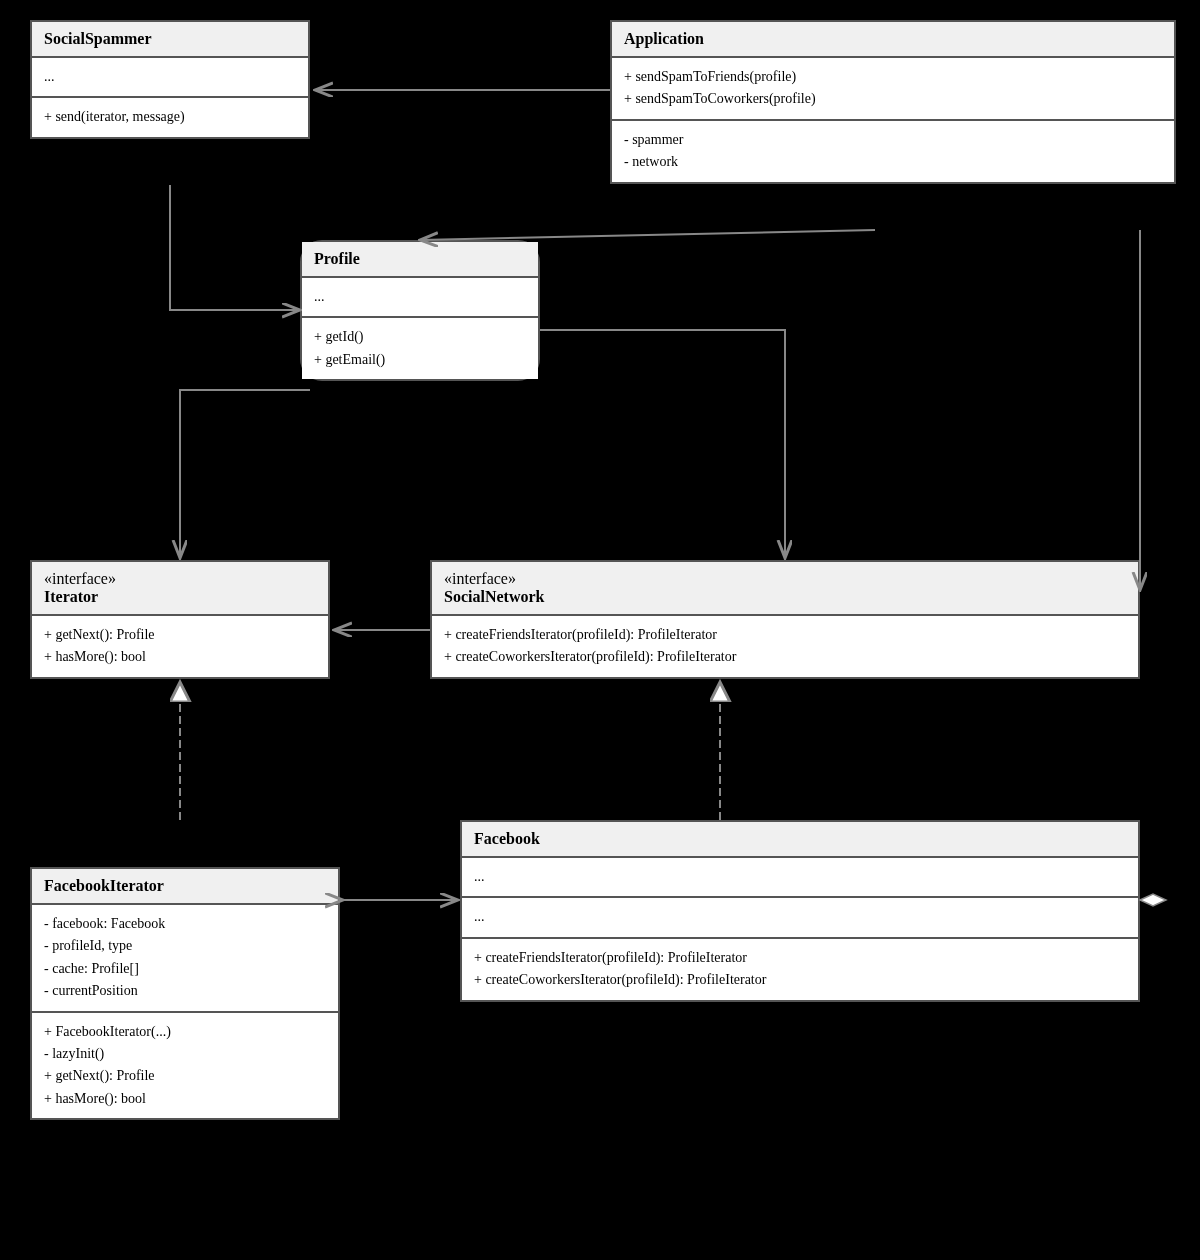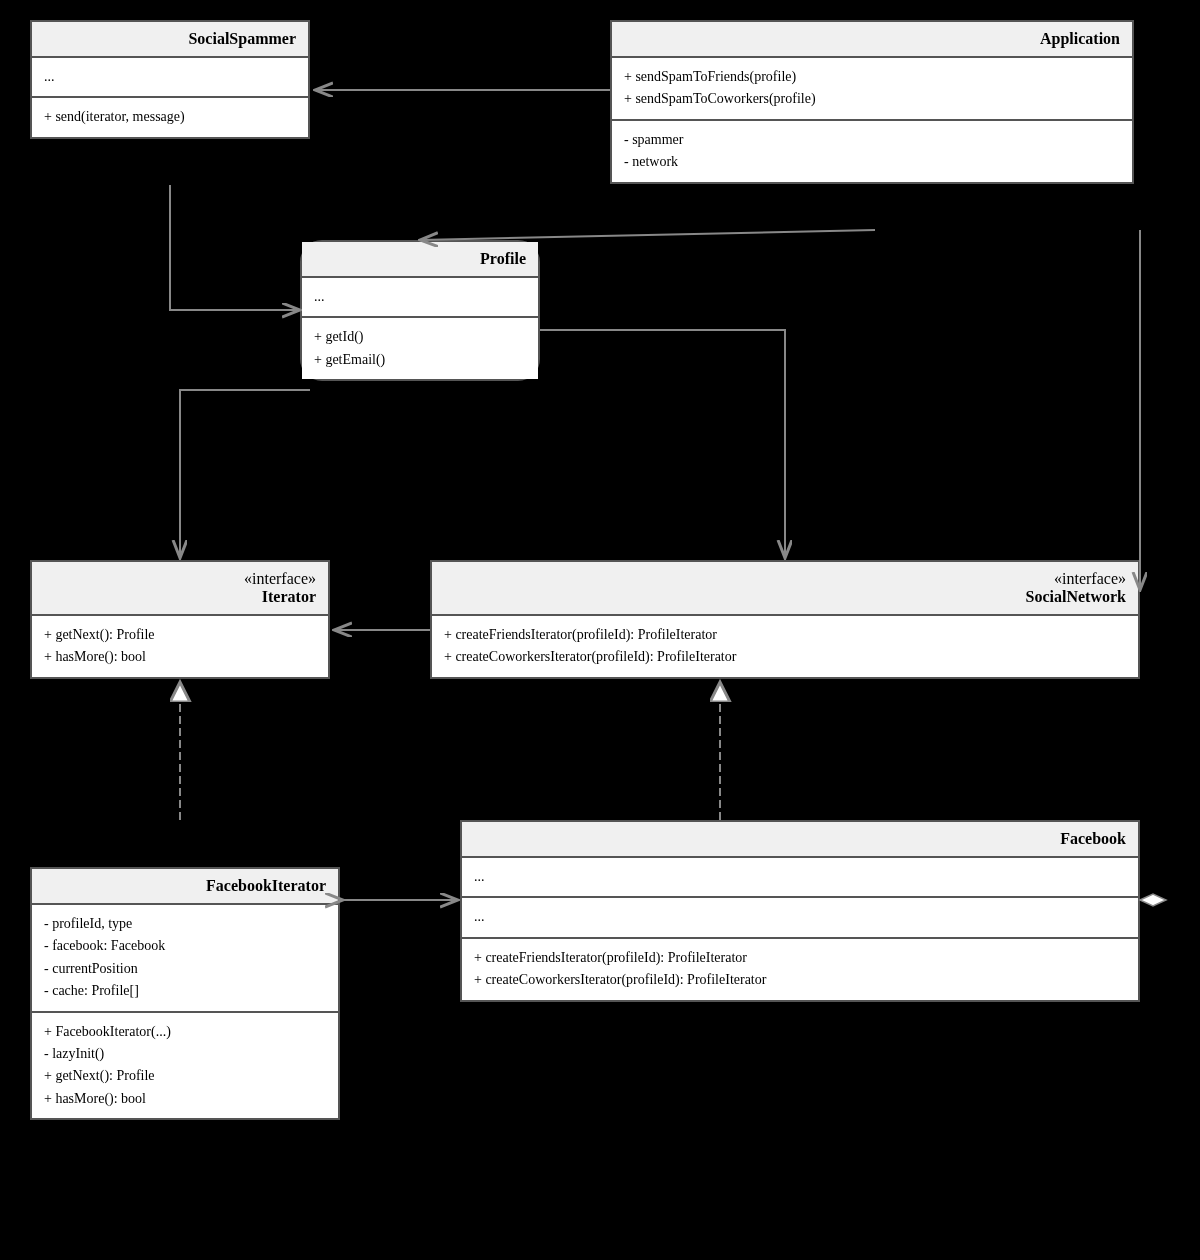--- a/index.html
+++ b/index.html
@@ -24,21 +24,21 @@
       position: absolute;
       background: #fff;
       border: 2px solid #555;
       border-radius: 0;
     }
 
     .uml-box .box-title {
       background: #f0f0f0;
       border-bottom: 2px solid #555;
       padding: 8px 12px;
-      text-align: right;
+      text-align: left;
       font-weight: bold;
       font-size: 16px;
     }
 
     .uml-box .box-title .stereotype {
       font-weight: normal;
       font-style: normal;
       font-size: 16px;
       display: block;
     }
@@ -75,21 +75,21 @@
       <span>SocialSpammer</span>
     </div>
     <div class="box-section">
       <span>...</span>
     </div>
     <div class="box-section">
       <span>+ send(iterator, message)</span>
     </div>
   </div>
 
-  <div class="uml-box" style="left: 610px; top: 20px; width: 524px;">
+  <div class="uml-box" style="left: 610px; top: 20px; width: 566px;">
     <div class="box-title">
       <span>Application</span>
     </div>
     <div class="box-section">
       <div>+ sendSpamToFriends(profile)</div>
       <div>+ sendSpamToCoworkers(profile)</div>
     </div>
     <div class="box-section">
       <div>- spammer</div>
       <div>- network</div>
@@ -129,24 +129,24 @@
       <div>+ createFriendsIterator(profileId): ProfileIterator</div>
       <div>+ createCoworkersIterator(profileId): ProfileIterator</div>
     </div>
   </div>
 
   <div class="uml-box" style="left: 30px; top: 867px; width: 310px;">
     <div class="box-title">
       <span>FacebookIterator</span>
     </div>
     <div class="box-section">
+      <div>- facebook: Facebook</div>
       <div>- profileId, type</div>
-      <div>- facebook: Facebook</div>
+      <div>- cache: Profile[]</div>
       <div>- currentPosition</div>
-      <div>- cache: Profile[]</div>
     </div>
     <div class="box-section">
       <div>+ FacebookIterator(...)</div>
       <div>- lazyInit()</div>
       <div>+ getNext(): Profile</div>
       <div>+ hasMore(): bool</div>
     </div>
   </div>
 
   <div class="uml-box" style="left: 460px; top: 820px; width: 680px;">

